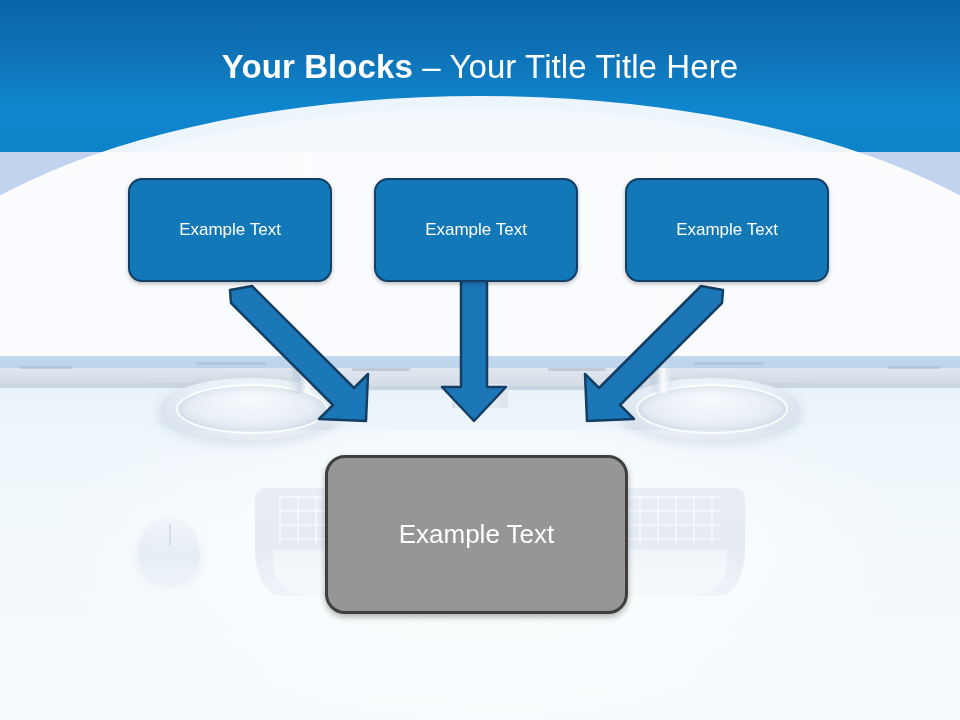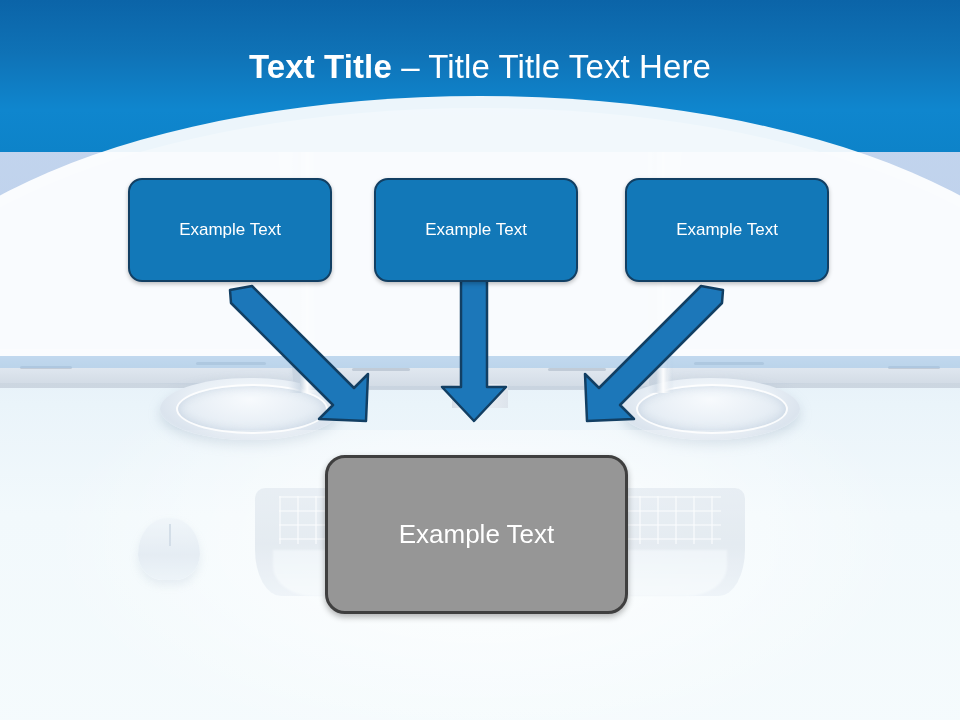--- a/index.html
+++ b/index.html
@@ -253,21 +253,21 @@
       <div class="mouse-split"></div>
     </div>
   </div>
 
   <div class="header">
     <div class="swoosh-pale"></div>
     <div class="swoosh-white"></div>
   </div>
 
   <div class="slide-title">
-    <span class="strong">Text Title</span><span class="light"> – </span><span class="light">Title Title Text Here</span>
+    <span class="strong">Your Blocks</span><span class="light"> – </span><span class="light">Your Title Title Here</span>
   </div>
 
   <svg class="arrow-svg" viewBox="0 0 960 720">
 
     <g>
       <polygon points="230,290 252,286 354,388 368,374 366,421 319,419 333,405 231,303" fill="#1c77b9" stroke="#123f63" stroke-width="2.5" stroke-linejoin="round"></polygon>
     </g>
 
     <g>
       <polygon points="461,279 487,279 487,387 506,387 474,421 442,387 461,387" fill="#1c77b9" stroke="#123f63" stroke-width="2.5" stroke-linejoin="round"></polygon>

